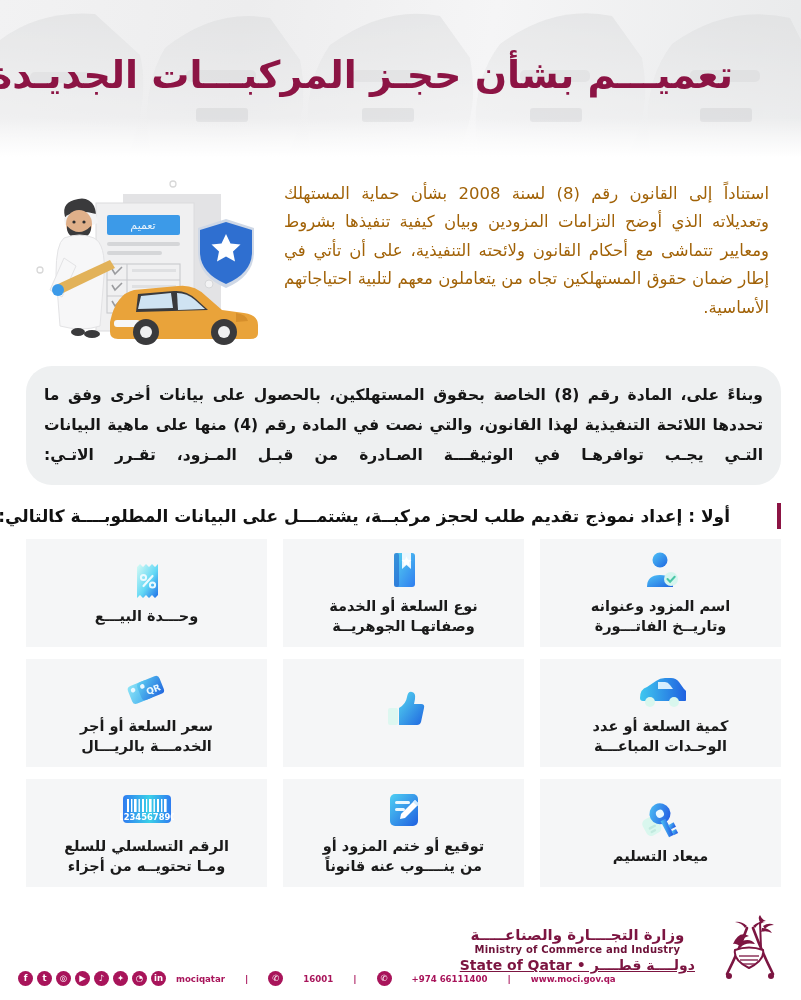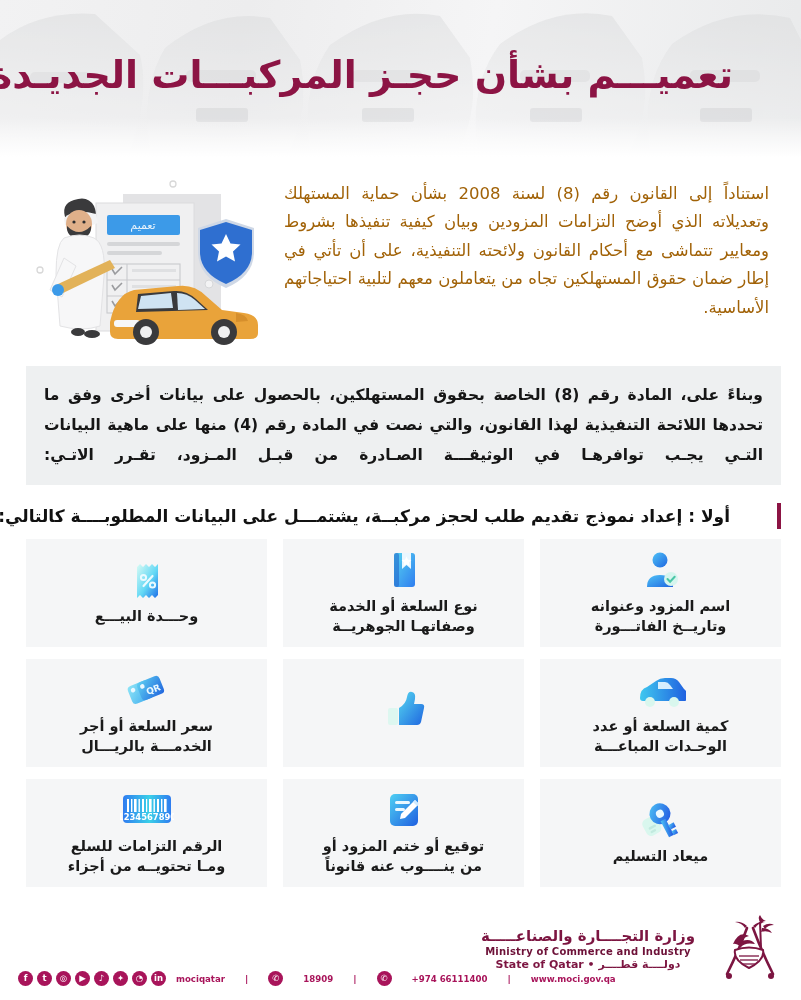--- a/index.html
+++ b/index.html
@@ -40,21 +40,21 @@
     padding: 8px 10px 0 6px;
   }
   .intro-art { flex:0 0 250px; width:250px; height:180px; position:relative; }
 
   
   .graybox {
     margin: 10px 20px 0 20px;
     background:#eef0f1;
     padding:14px 18px 14px 18px;
     direction:rtl; text-align:justify; text-align-last:justify;
-    font-size:15.5px; line-height:1.95; color:#161616; font-weight:600;
+    font-size:15.5px; line-height:1.95; color:#161616; font-weight:600;border-radius:26px;
   }
 
   
   .section-head {
     margin:18px 20px 10px 20px;
     display:flex; align-items:center; justify-content:flex-start;
     direction:rtl;
     gap:37px;
   }
   .section-bar { width:4px; height:26px; background:#8c1444; flex:0 0 4px; margin-left:10px; }
@@ -84,21 +84,21 @@
     position:absolute; left:0; right:0; bottom:0; height:92px;
     background:#fff; display:flex; align-items:center;
   }
   .footer-logo {
     position:absolute; right:18px; top:6px;
     display:flex; align-items:center; gap:22px; direction:rtl;
   }
   .logo-text { direction:rtl; text-align:center; color:#7c1541; line-height:1.15; }
   .logo-ar { font-size:15px; font-weight:700; letter-spacing:.5px; white-space:nowrap; }
   .logo-en { font-size:10px; font-weight:700; color:#6d1138; letter-spacing:.2px; white-space:nowrap; direction:ltr; }
-  .logo-sub { font-size:11px; font-weight:700; color:#7c1541; white-space:nowrap; margin-top:2px; }
+  .logo-sub { font-size:14px; font-weight:700; color:#7c1541; white-space:nowrap; margin-top:2px;text-decoration:underline; }
 
   .social {
     position:absolute; left:18px; bottom:14px;
     display:flex; align-items:center; gap:4px; direction:ltr;
   }
   .sicon {
     width:15px; height:15px; border-radius:50%;
     background:#a8145a; display:flex; align-items:center; justify-content:center;
     color:#fff; font-size:8.5px; font-weight:700; line-height:1;
   }
@@ -398,21 +398,21 @@
               <rect x="26" y="8" width="1.2" height="13"></rect>
             <rect x="29" y="8" width="2.6" height="13"></rect>
               <rect x="33.5" y="8" width="1.4" height="13"></rect>
             <rect x="37" y="8" width="2" height="13"></rect>
               <rect x="41" y="8" width="1.4" height="13"></rect>
             <rect x="44" y="8" width="2.6" height="13"></rect>
           </g>
           <text x="27" y="29" font-size="8.4" font-weight="700" fill="#ffffff" text-anchor="middle" font-family="DejaVu Sans, sans-serif">1234567890</text>
         </svg>
       </div>
-      <div class="card-label">الرقم التزامات للسلع
+      <div class="card-label">الرقم التسلسلي للسلع
 ومـا تحتويــه من أجزاء</div>
     </div>
 
   </div>
 
   <div class="footer">
 
     <div class="footer-logo">
       <svg width="66" height="72" viewBox="0 0 66 72">
         <g stroke="#7c1541" stroke-width="2.6" fill="none" stroke-linecap="round">
@@ -450,21 +450,21 @@
       <span class="sicon">◎</span>
       <span class="sicon">▶</span>
       <span class="sicon">♪</span>
       <span class="sicon">✦</span>
       <span class="sicon">◔</span>
       <span class="sicon">in</span>
       <span class="contact">
         <span>mociqatar</span>
         <span class="sep">|</span>
         <span class="sicon">✆</span>
-        <span>18909</span>
+        <span>16001</span>
         <span class="sep">|</span>
         <span class="sicon">✆</span>
         <span>+974 66111400</span>
         <span class="sep">|</span>
         <span>www.moci.gov.qa</span>
       </span>
     </div>
 
   </div>
 

